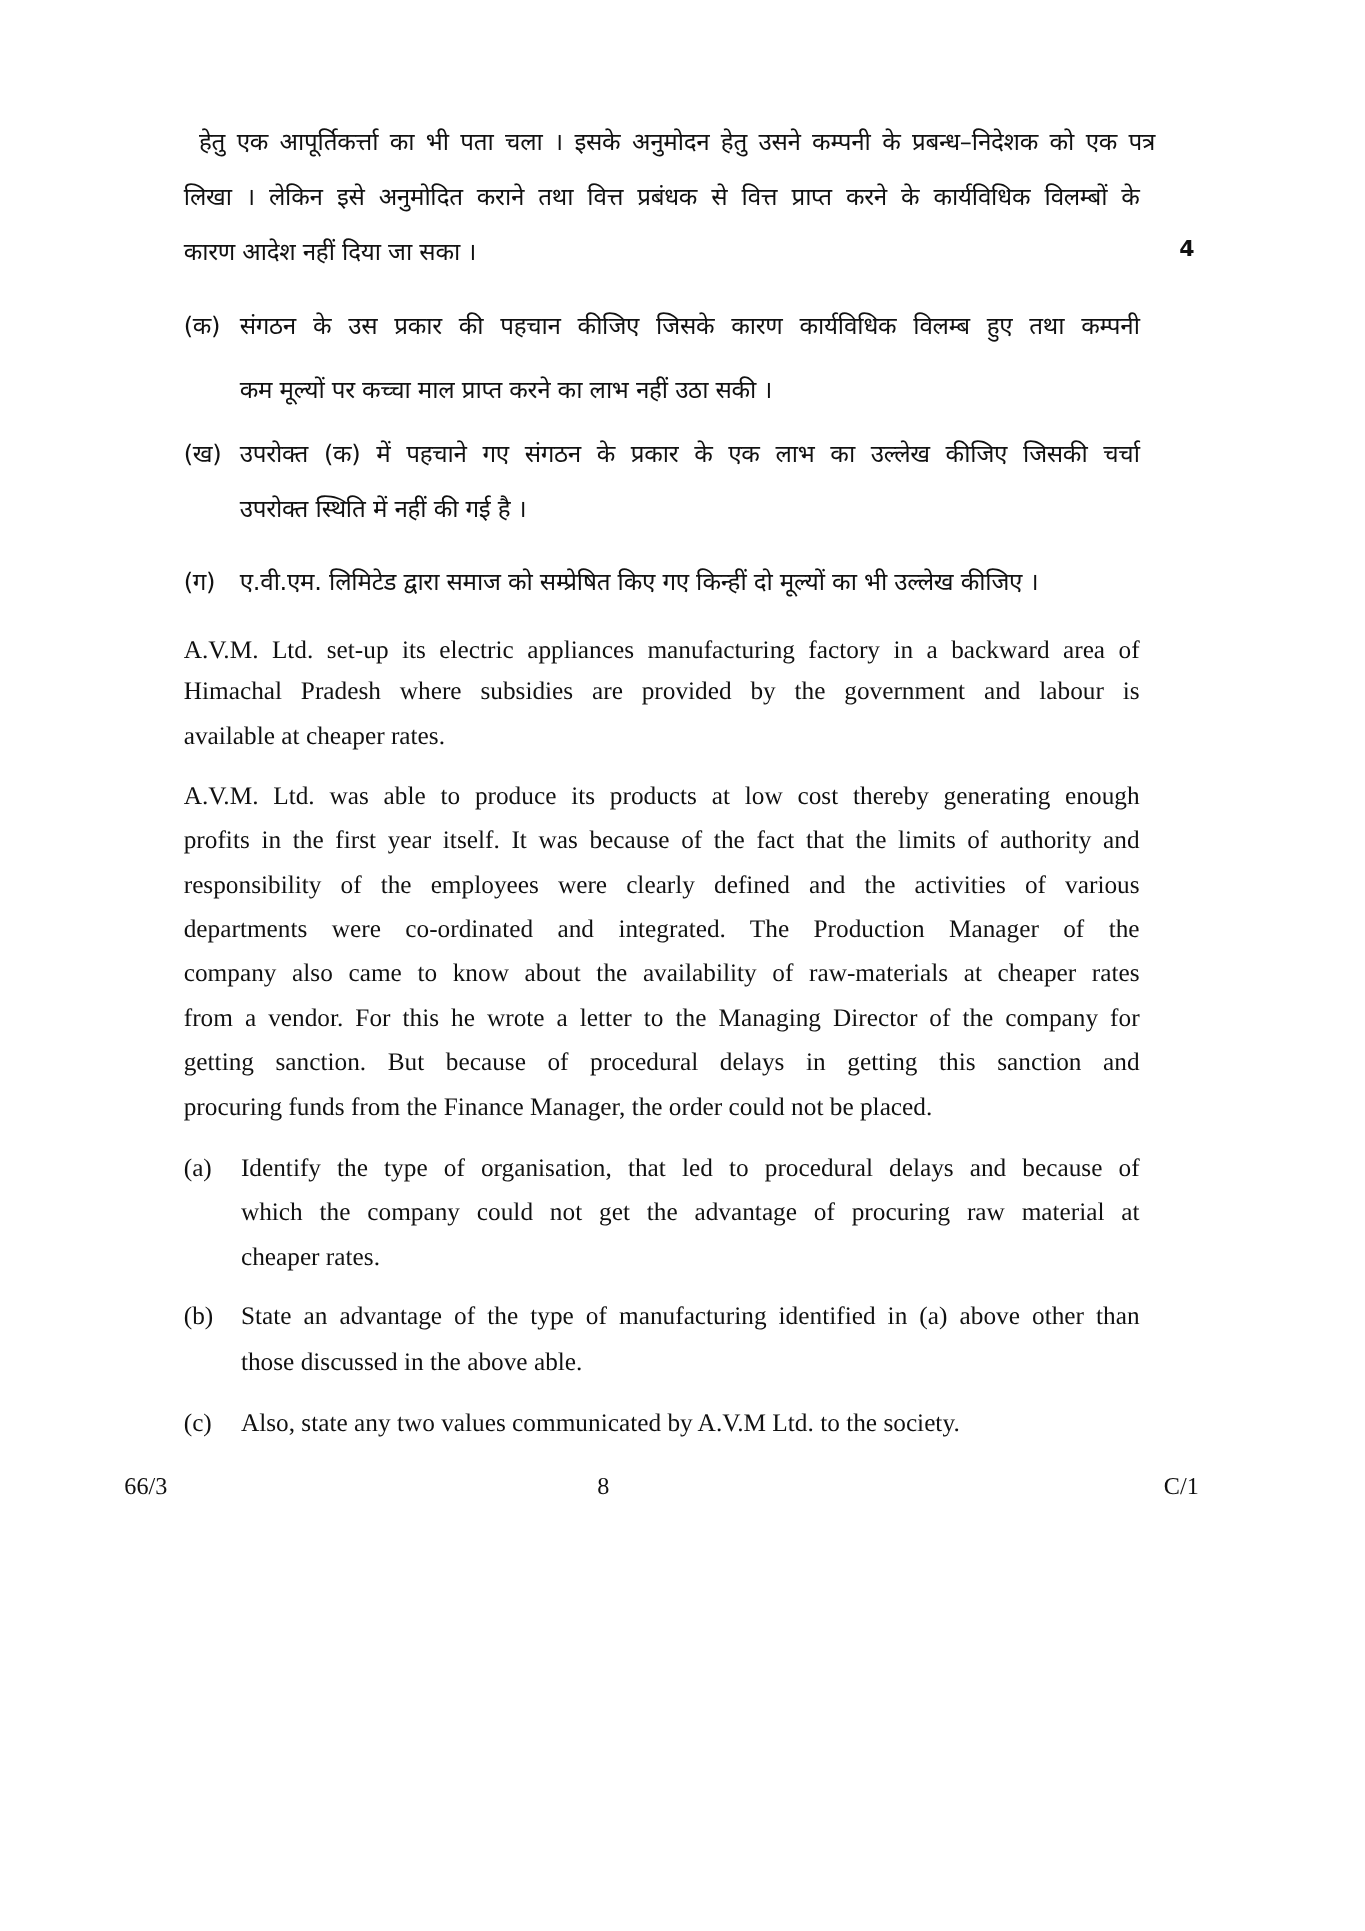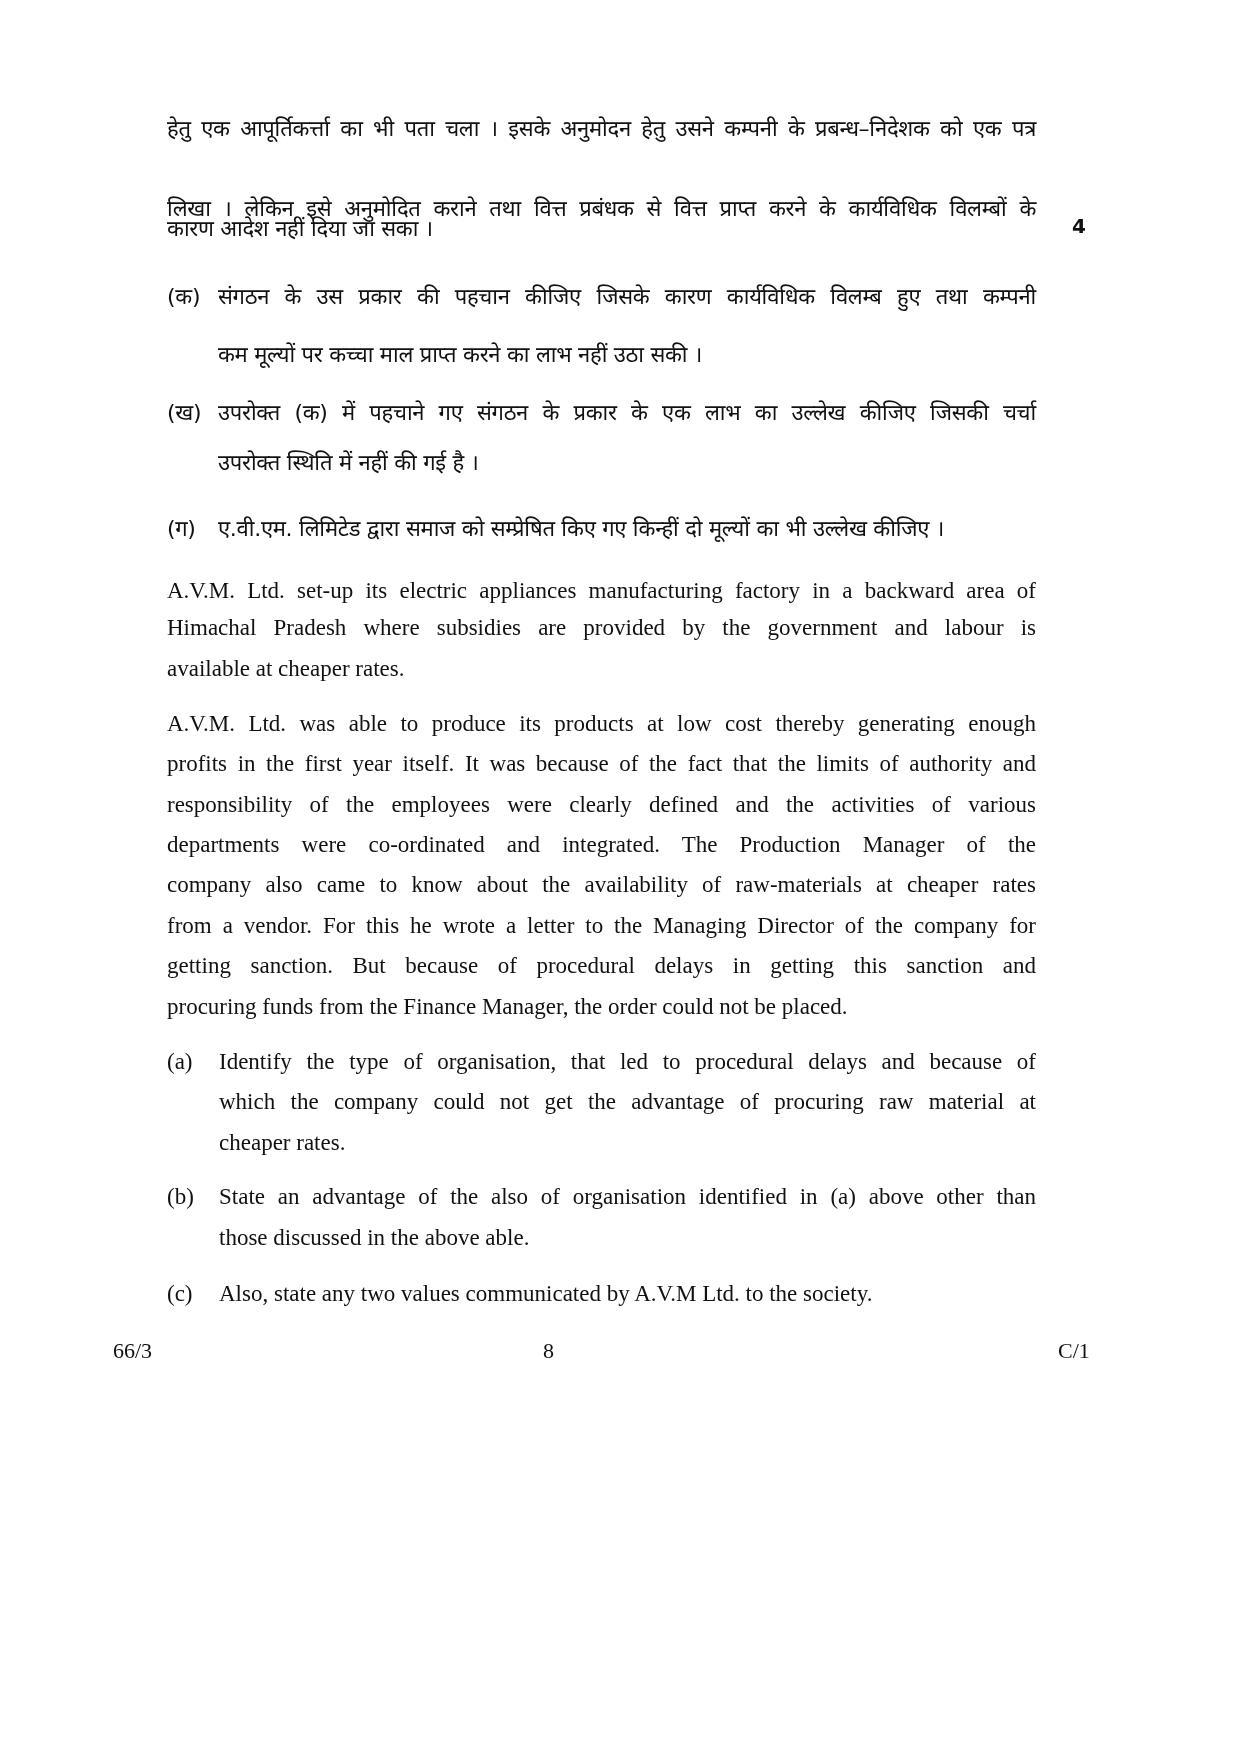--- a/index.html
+++ b/index.html
@@ -57,22 +57,22 @@
       font-weight: normal;
       font-size: 22px;
     }
   </style>
 </head>
 <body>
 
 <div class="page">
 
   <div>
-    <div class="line hi justify" style="left:167px; top:112px;">हेतु एक आपूर्तिकर्त्ता का भी पता चला । इसके अनुमोदन हेतु उसने कम्पनी के प्रबन्ध–निदेशक को एक पत्र</div>
-    <div class="line hi justify" style="left:167px; top:162px;margin-top:30px;">लिखा । लेकिन इसे अनुमोदित कराने तथा वित्त प्रबंधक से वित्त प्राप्त करने के कार्यविधिक विलम्बों के</div>
+    <div class="line hi justify" style="left:181px; top:112px;">हेतु एक आपूर्तिकर्त्ता का भी पता चला । इसके अनुमोदन हेतु उसने कम्पनी के प्रबन्ध–निदेशक को एक पत्र</div>
+    <div class="line hi justify" style="left:167px; top:162px;">लिखा । लेकिन इसे अनुमोदित कराने तथा वित्त प्रबंधक से वित्त प्राप्त करने के कार्यविधिक विलम्बों के</div>
     <div class="line hi" style="left:167px; top:212px;">कारण आदेश नहीं दिया जा सका ।</div>
     <div class="marks" style="left:1072px; top:214px;">4</div>
   </div>
 
   <div>
     <div class="label hi" style="left:167px; top:280px;">(क)</div>
     <div class="line hi" style="left:218px; top:280px; width:818px; text-align:justify; text-align-last:justify;">संगठन के उस प्रकार की पहचान कीजिए जिसके कारण कार्यविधिक विलम्ब हुए तथा कम्पनी</div>
     <div class="line hi" style="left:218px; top:338px;">कम मूल्यों पर कच्चा माल प्राप्त करने का लाभ नहीं उठा सकी ।</div>
   </div>
 
@@ -106,21 +106,21 @@
 
   <div>
     <div class="label en" style="left:167px; top:1049px;">(a)</div>
     <div class="line en" style="left:219px; top:1049px; width:817px; text-align:justify; text-align-last:justify;">Identify the type of organisation, that led to procedural delays and because of</div>
     <div class="line en" style="left:219px; top:1089px; width:817px; text-align:justify; text-align-last:justify;">which the company could not get the advantage of procuring raw material at</div>
     <div class="line en" style="left:219px; top:1130px;text-align:center;">cheaper rates.</div>
   </div>
 
   <div>
     <div class="label en" style="left:167px; top:1184px;">(b)</div>
-    <div class="line en" style="left:219px; top:1184px; width:817px; text-align:justify; text-align-last:justify;">State an advantage of the also of organisation identified in (a) above other than</div>
+    <div class="line en" style="left:219px; top:1184px; width:817px; text-align:justify; text-align-last:justify;">State an advantage of the type of manufacturing identified in (a) above other than</div>
     <div class="line en" style="left:219px; top:1225px;">those discussed in the above able.</div>
   </div>
 
   <div>
     <div class="label en" style="left:167px; top:1281px;">(c)</div>
     <div class="line en" style="left:219px; top:1281px;">Also, state any two values communicated by A.V.M Ltd. to the society.</div>
   </div>
 
   <div>
     <div class="footer" style="left:113px; top:1338px;">66/3</div>

